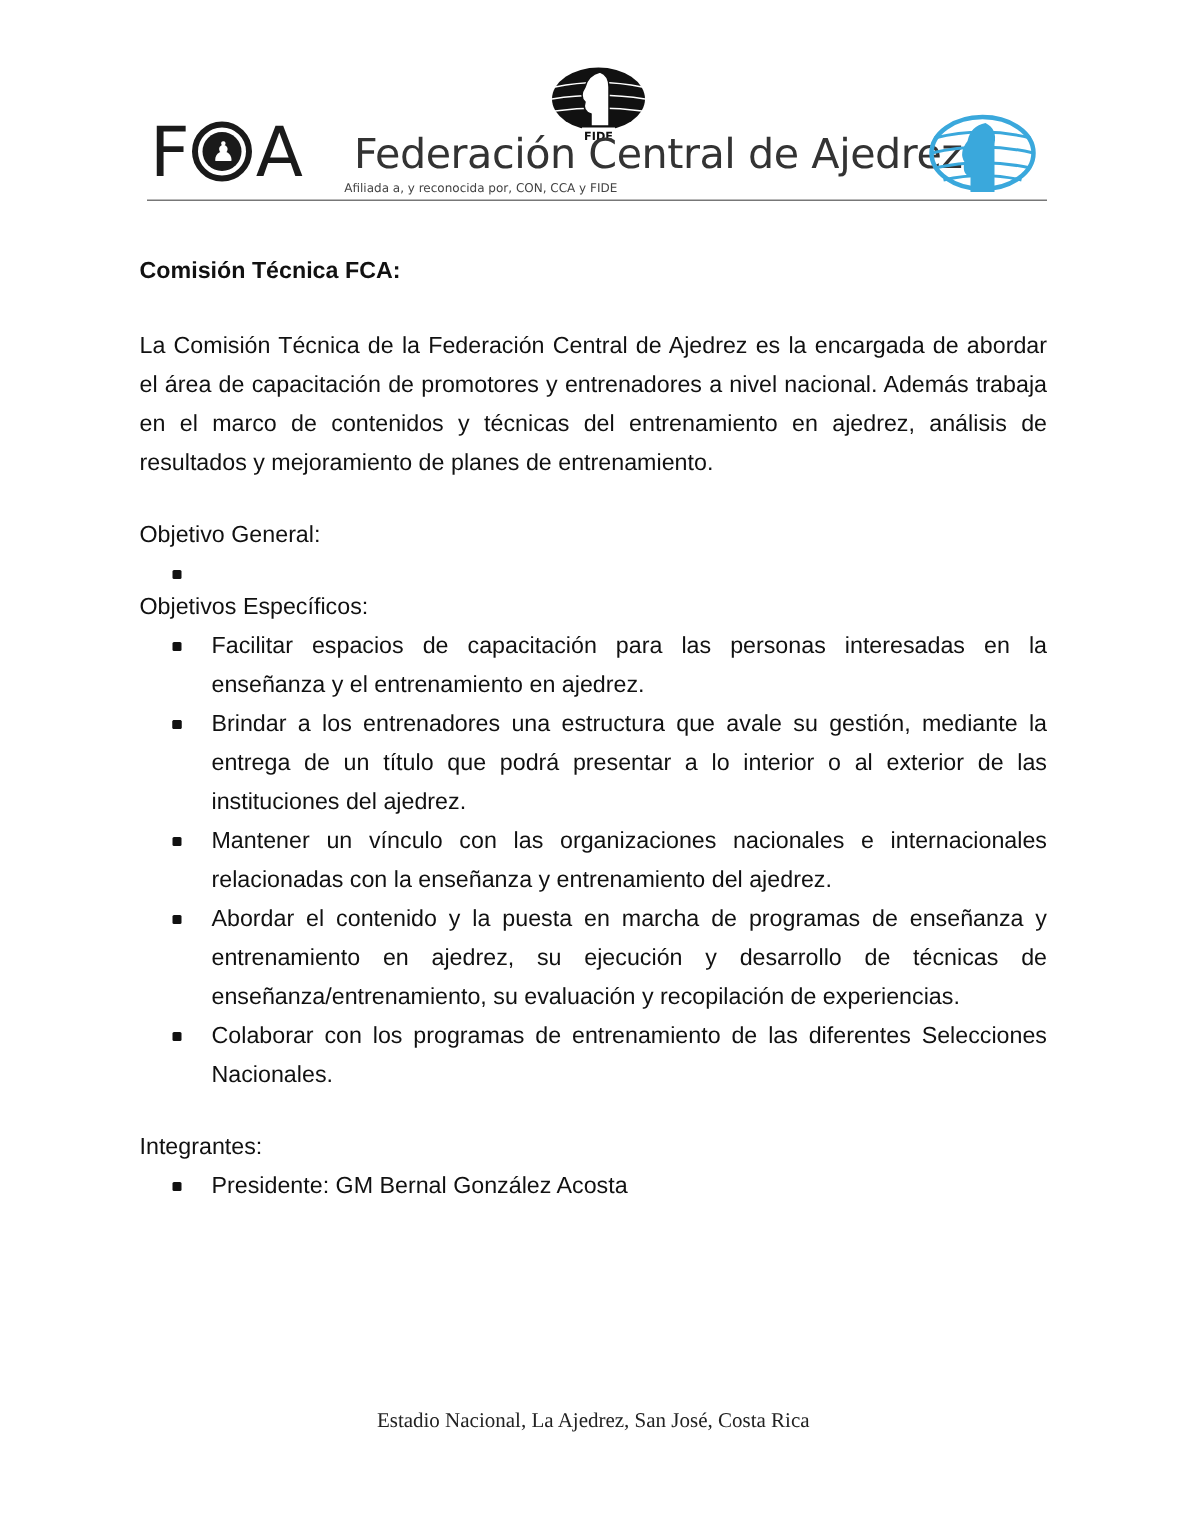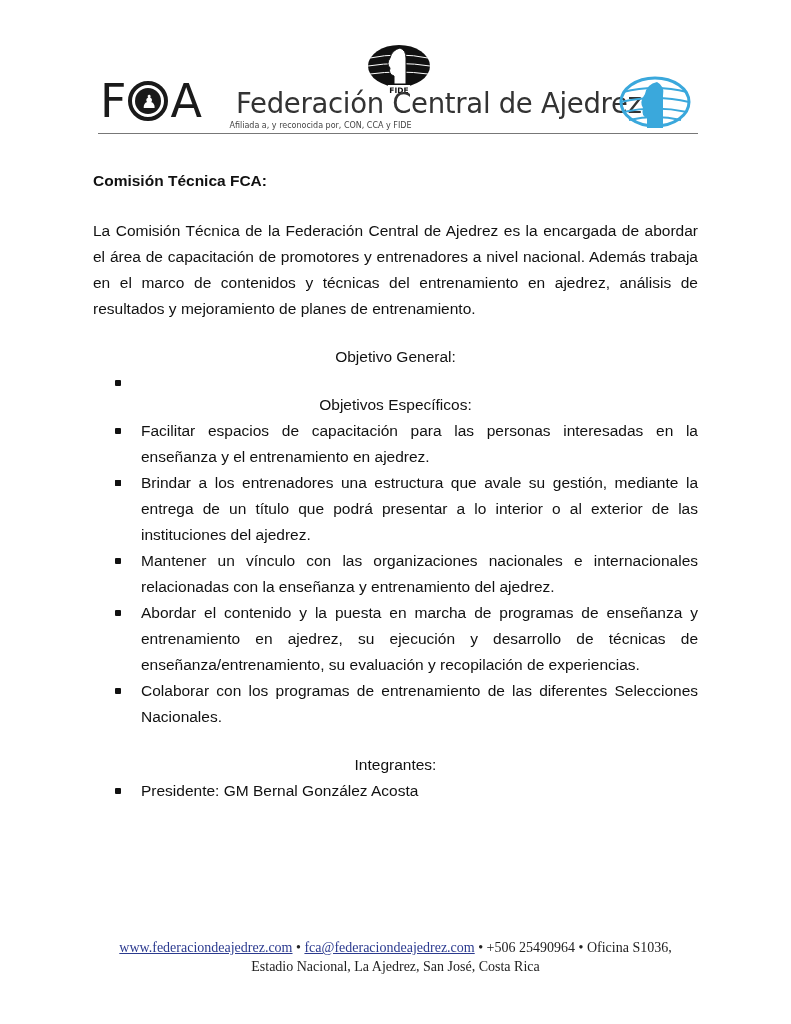--- a/index.html
+++ b/index.html
@@ -17,21 +17,21 @@
   .subtitle-text { position: absolute; left: 0; width: 631px; top: 121px; text-align: center; font-family: "DejaVu Sans", sans-serif; font-size: 8px; color: #444; padding-left: 10px; box-sizing: border-box; }
   .header-rule { position: absolute; left: 98px; top: 133px; width: 600px; height: 0; border-top: 1.5px solid #777; }
   .cca-logo { position: absolute; left: 617px; top: 74px; width: 76px; height: 58px; }
 
   
   .content { position: absolute; left: 93px; top: 168px; width: 605px; font-family: Liberation Sans, sans-serif; font-size: 15.5px; line-height: 26px; color: #111; }
   .section-title { font-weight: bold; margin: 0; }
   .para { text-align: justify; margin: 0; }
   .gap-1 { height: 24px; }
   .gap-2 { height: 22px; }
-  .label { margin: 0; text-align: center; }
+  .label { margin: 0; }
   ul.bullets { list-style: none; margin: 0; padding: 0; }
   ul.bullets li { position: relative; padding-left: 48px; text-align: justify; }
   ul.bullets li .dot { position: absolute; left: 22px; top: 10px; width: 6px; height: 6px; background: #111; border-radius: 1px; }
 
   
   .footer { position: absolute; left: 0; width: 791px; top: 938px; text-align: center; font-family: "Liberation Serif", serif; font-size: 14px; line-height: 19px; color: #222; }
   .footer a { color: #2b3a8f; text-decoration: underline; }
 </style>
 </head>
 <body>
@@ -96,17 +96,14 @@
   </ul>
   <div class="gap-2"></div>
 
   <p class="label">Integrantes:</p>
   <ul class="bullets">
     <li><span class="dot"></span><span>Presidente: GM Bernal González Acosta</span></li>
   </ul>
 </div>
 
 <div class="footer">
-  <div>
-    <a>www.federaciondeajedrez.com</a><span> • </span><a>fca@federaciondeajedrez.com</a><span> • </span><span>+506 25490964</span><span> • </span><span>Oficina S1036,</span>
-  </div>
   <div>Estadio Nacional, La Ajedrez, San José, Costa Rica</div>
 </div>
 
 </body></html>

